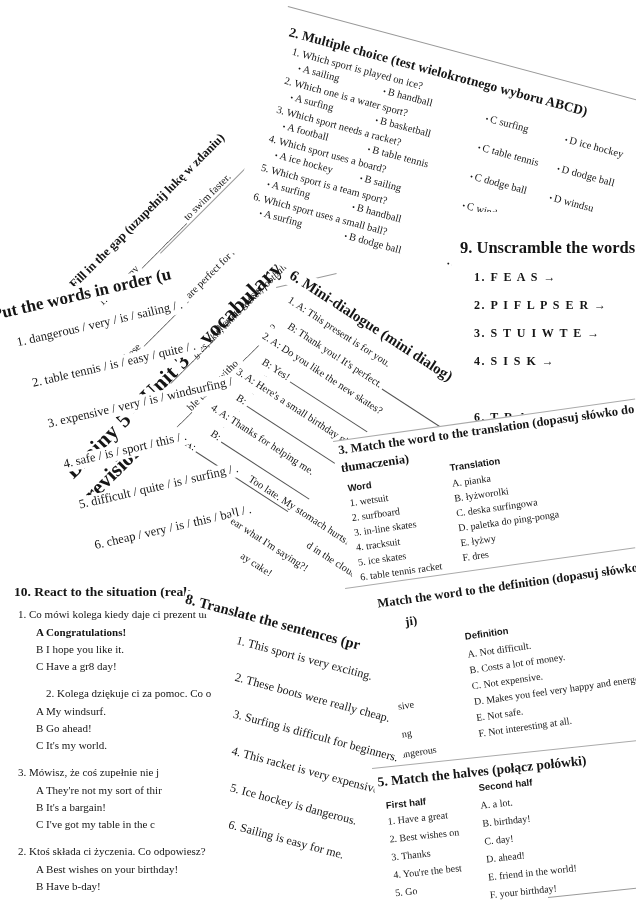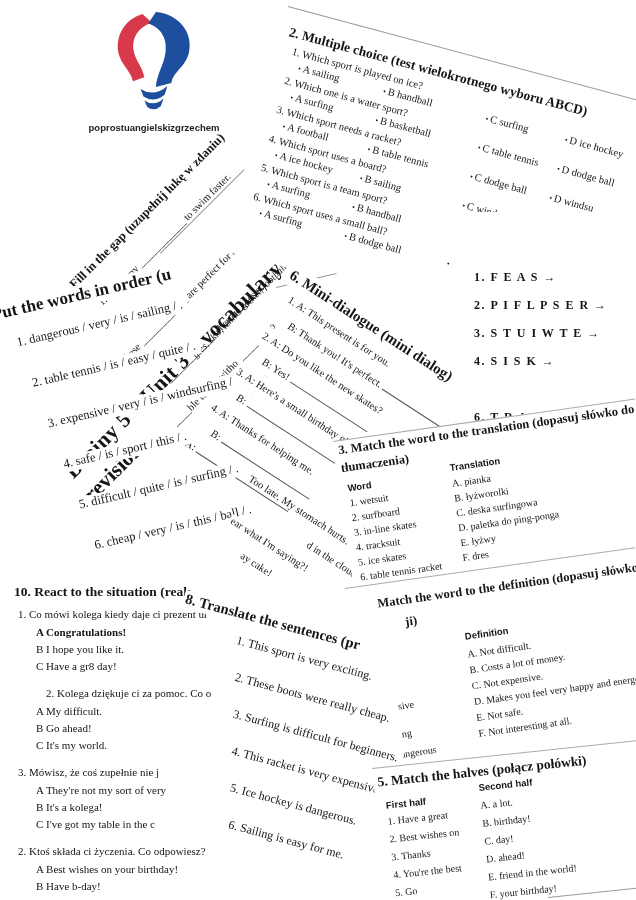--- a/index.html
+++ b/index.html
@@ -68,20 +68,21 @@
     <span class="opt" style="left:114px;top:170px;">B handball</span>
     <span class="opt" style="left:220px;top:170px;">C windsurf</span>
 
     <div class="row" style="left:16px;top:186px;font-size:10.5px;">6. Which sport uses a small ball?</div>
     <span class="opt" style="left:26px;top:200px;">A surfing</span>
     <span class="opt" style="left:114px;top:200px;">B dodge ball</span>
     <span class="opt" style="left:220px;top:200px;">C table tennis</span>
   </div>
 
   <div class="pg" style="left:452px;top:212px;width:190px;height:218px;z-index:3;">
+    <div class="row b" style="left:8px;top:26px;font-size:16.5px;">9. Unscramble the words</div>
     <div class="row b" style="left:22px;top:58px;font-size:12px;letter-spacing:1.5px;">1. F E A S →</div>
     <div class="row b" style="left:22px;top:86px;font-size:12px;letter-spacing:1.5px;">2. P I F L P S E R →</div>
     <div class="row b" style="left:22px;top:114px;font-size:12px;letter-spacing:1.5px;">3. S T U I W T E →</div>
     <div class="row b" style="left:22px;top:142px;font-size:12px;letter-spacing:1.5px;">4. S I S K →</div>
     <div class="row b" style="left:22px;top:198px;font-size:12px;letter-spacing:1.5px;">6. T R A S I T U C K →</div>
   </div>
 
   <div class="ln" style="left:276px;top:287px;width:62px;transform:rotate(-13deg);z-index:3;"></div>
 
   <div class="abs rot" style="left:295px;top:264px;transform:rotate(33deg);z-index:4;width:250px;font-size:10.5px;line-height:21px;">
@@ -133,27 +134,27 @@
 
   <div class="pg" style="left:8px;top:576px;width:302px;height:324px;z-index:8;font-size:11px;">
     <div class="row b" style="left:6px;top:8px;font-size:13.5px;">10. React to the situation (reak</div>
 
     <div class="row" style="left:10px;top:32px;">1. Co mówi kolega kiedy daje ci prezent ur</div>
     <div class="row" style="left:28px;top:50px;font-weight:bold;">A Congratulations!</div>
     <div class="row" style="left:28px;top:67px;">B I hope you like it.</div>
     <div class="row" style="left:28px;top:84px;">C Have a gr8 day!</div>
 
     <div class="row" style="left:10px;top:111px;margin-left:28px;">2. Kolega dziękuje ci za pomoc. Co o</div>
-    <div class="row" style="left:28px;top:129px;">A My difficult.</div>
+    <div class="row" style="left:28px;top:129px;">A My windsurf.</div>
     <div class="row" style="left:28px;top:146px;">B Go ahead!</div>
     <div class="row" style="left:28px;top:163px;">C It's my world.</div>
 
     <div class="row" style="left:10px;top:190px;">3. Mówisz, że coś zupełnie nie j</div>
-    <div class="row" style="left:28px;top:208px;">A They're not my sort of very</div>
-    <div class="row" style="left:28px;top:225px;">B It's a kolega!</div>
+    <div class="row" style="left:28px;top:208px;">A They're not my sort of thir</div>
+    <div class="row" style="left:28px;top:225px;">B It's a bargain!</div>
     <div class="row" style="left:28px;top:242px;">C I've got my table in the c</div>
 
     <div class="row" style="left:10px;top:269px;">2. Ktoś składa ci życzenia. Co odpowiesz?</div>
     <div class="row" style="left:28px;top:287px;text-align:right;">A Best wishes on your birthday!</div>
     <div class="row" style="left:28px;top:304px;">B Have b-day!</div>
     <div class="row" style="left:28px;top:321px;">C Th</div>
   </div>
 
   <div class="pg rot" style="left:345px;top:588px;width:293px;height:185px;transform:rotate(-8deg);z-index:9;border-top:1px solid #aaa;">
     <div class="row b" style="left:30px;top:12px;font-size:12.5px;">Match the word to the definition (dopasuj słówko</div>
@@ -191,23 +192,14 @@
     <div class="row b caption" style="left:104px;top:24px;font-size:9.5px;">Second half</div>
     <div class="row" style="left:104px;top:42px;font-size:10px;">A. a lot.</div>
     <div class="row" style="left:104px;top:60px;font-size:10px;">B. birthday!</div>
     <div class="row" style="left:104px;top:78px;font-size:10px;">C. day!</div>
     <div class="row" style="left:104px;top:96px;font-size:10px;">D. ahead!</div>
     <div class="row" style="left:104px;top:114px;font-size:10px;">E. friend in the world!</div>
     <div class="row" style="left:104px;top:132px;font-size:10px;">F. your birthday!</div>
   </div>
   <div class="ln" style="left:548px;top:897px;width:110px;transform:rotate(-6deg);z-index:12;"></div>
 
-  <div class="abs" style="left:66px;top:8px;width:176px;height:150px;z-index:13;text-align:center;">
-    <svg width="96" height="108" viewBox="0 0 100 112">
-      <path d="M38 6 C18 12 8 32 14 50 C18 61 26 66 28 76 L40 72 C38 61 31 55 29 45 C26 31 34 19 48 15 Z" fill="#d8394a"></path>
-      <path d="M52 4 C76 6 92 26 86 48 C82 62 70 66 68 78 L52 82 C53 68 60 60 62 46 C64 30 56 20 44 16 Z" fill="#1d4f9e"></path>
-      <path d="M36 84 q14 9 28 -3 l-3 9 q-11 9 -22 2 Z" fill="#1d4f9e"></path>
-      <path d="M40 96 q10 7 20 -2 l-3 8 q-7 6 -14 1 Z" fill="#1d4f9e"></path>
-    </svg>
-    <div class="caption b" style="font-size:9.5px;color:#222;margin-top:2px;">poprostuangielskizgrzechem</div>
-  </div>
 
 </div>
 
 </body></html>

